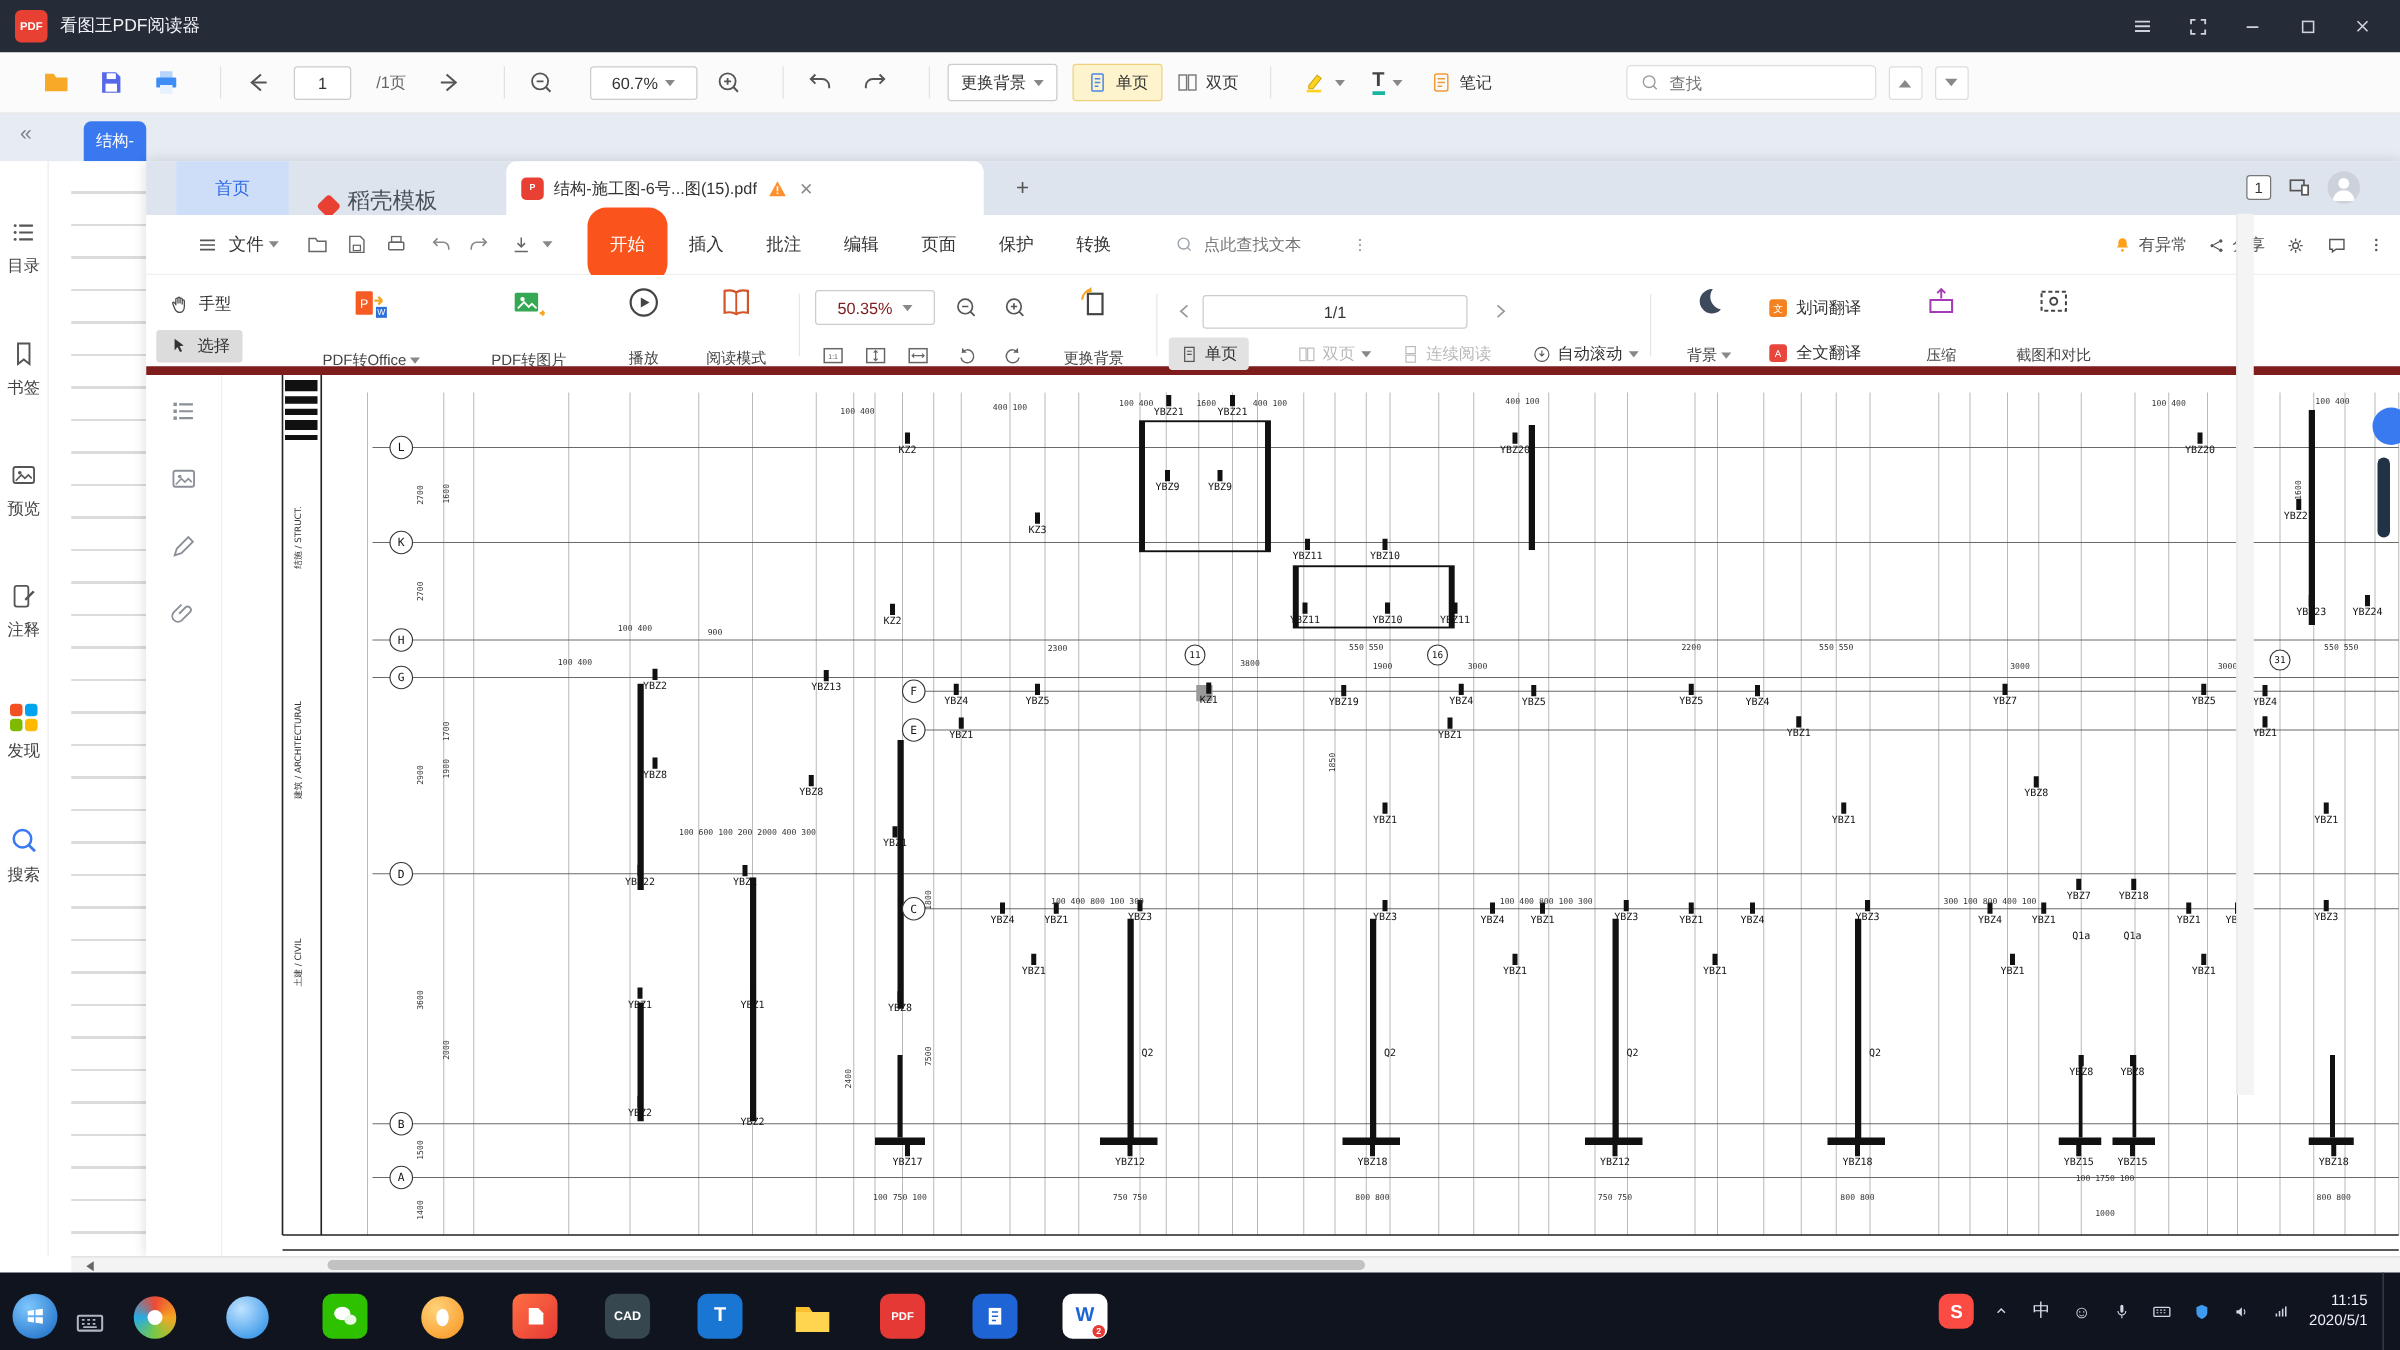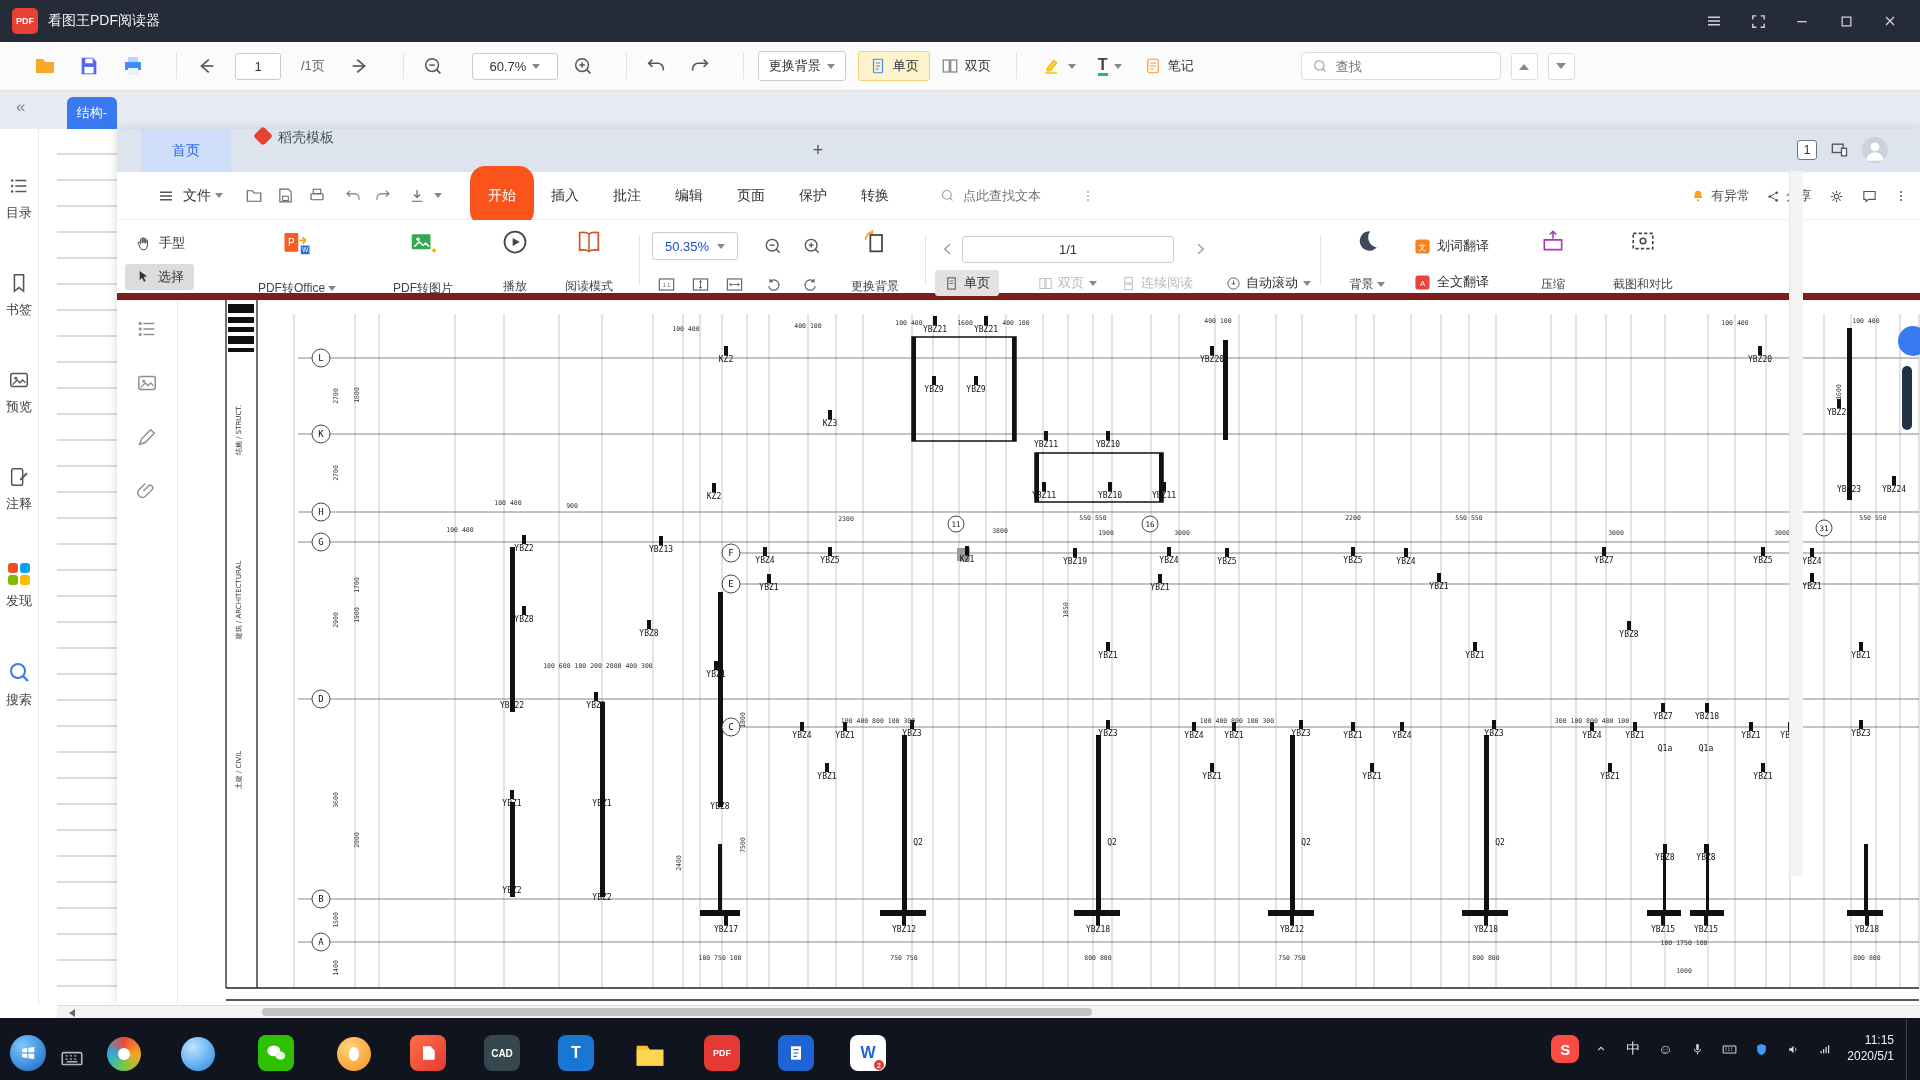--- a/index.html
+++ b/index.html
@@ -34,21 +34,21 @@
   .collapse{position:absolute;left:16px;top:6px;font-size:17px;color:#7a8291}
   .filetab{position:absolute;left:67px;top:6px;width:50px;height:32px;background:#3a78f0;color:#fff;font-size:13px;border-radius:6px 6px 0 0;display:flex;align-items:center;justify-content:center}
   
   .osb{position:absolute;left:0;top:129px;width:39px;height:876px;background:#fff;border-right:1px solid #ececec;display:flex;flex-direction:column;align-items:center;padding-top:46px;gap:50px}
   .osb-it{display:flex;flex-direction:column;align-items:center;gap:7px;font-size:13px;color:#444}
   .linestrip{position:absolute;left:57px;top:129px;width:60px;height:876px;background:repeating-linear-gradient(180deg,#fff 0 24px,#dcdcdc 24px 26px)}
   
   .inner{position:absolute;left:117px;top:129px;width:1803px;height:876px;background:#fff;box-shadow:0 0 10px rgba(0,0,0,.15)}
   .itabs{position:absolute;left:0;top:0;width:1803px;height:43px;background:#dde4ee}
   .itab-home{position:absolute;left:24px;top:0;width:90px;height:43px;background:#cfdef8;color:#2e68e8;font-size:14px;display:flex;align-items:center;justify-content:center}
-  .itab-tpl{position:absolute;left:121px;top:0;height:43px;display:flex;align-items:flex-start;gap:8px;font-size:14px;color:#49505a;padding:0 18px}
+  .itab-tpl{position:absolute;left:121px;top:0;height:43px;display:flex;align-items:flex-end;gap:8px;font-size:18px;color:#49505a;padding:0 18px}
   .tpl-logo{width:14px;height:14px;background:#e84033;transform:rotate(45deg);border-radius:3px}
   .itab-doc{position:absolute;left:288px;top:0;width:382px;height:43px;background:#fff;border-radius:8px 8px 0 0;display:flex;align-items:center;padding:0 12px;gap:8px;font-size:13px;color:#333}
   .pdfchip{width:18px;height:18px;background:#e84033;border-radius:4px;color:#fff;font-size:7px;font-weight:bold;display:flex;align-items:center;justify-content:center}
   .doc-title{max-width:250px;white-space:nowrap;overflow:hidden;text-overflow:ellipsis}
   .itab-add{position:absolute;left:688px;top:8px;width:26px;height:26px;font-size:18px;color:#555;display:flex;align-items:center;justify-content:center}
   .badge1{position:absolute;left:1680px;top:11px;width:20px;height:20px;border:1px solid #777;border-radius:3px;background:#fff;font-size:12px;color:#333;display:flex;align-items:center;justify-content:center}
   .avatar{position:absolute;left:1745px;top:8px;width:26px;height:26px;border-radius:50%;background:#cdd2da;overflow:hidden}
   
   .imenu{position:absolute;left:0;top:43px;width:1803px;height:48px;background:#fff;border-bottom:1px solid #efefef;display:flex;align-items:center;padding-left:40px;font-size:14px;color:#333}
   .mi{margin:0 17px;white-space:nowrap}
@@ -56,21 +56,21 @@
   .msearch{margin-left:34px;display:flex;align-items:center;gap:8px;color:#9aa2ad}
   .msearch input{border:0;outline:0;font-size:13px;width:110px;color:#555;background:transparent}
   .mright{position:absolute;right:12px;top:0;height:48px;display:flex;align-items:center;gap:16px;font-size:13px;color:#555}
   
   .ribbon{position:absolute;left:0;top:91px;width:1803px;height:80px;background:#fff;border-bottom:7px solid #7f1d1d}
   .rsm{position:absolute;display:flex;align-items:center;gap:7px;font-size:13px;color:#333;padding:4px 10px;border-radius:3px}
   .rsm.sel{background:#dcdcdc}
   .rbig{position:absolute;top:8px;display:flex;flex-direction:column;align-items:center;font-size:12px;color:#444}
   .rbig .lab{margin-top:22px;display:flex;align-items:center;gap:3px;white-space:nowrap}
   .vsep{position:absolute;top:15px;width:1px;height:50px;background:#e7e7e7}
-  .zbox2{position:absolute;left:535px;top:12px;width:86px;height:28px;border:1px solid #ccc;border-radius:3px;background:#fff;display:flex;align-items:center;justify-content:center;gap:8px;font-size:13px;color:#1d4ed8}
+  .zbox2{position:absolute;left:535px;top:12px;width:96px;height:28px;border:1px solid #ccc;border-radius:3px;background:#fff;display:flex;align-items:center;justify-content:center;gap:8px;font-size:13px;color:#7f1d1d}
   .rtool{position:absolute;width:22px;height:22px;display:flex;align-items:center;justify-content:center}
   .pginput{position:absolute;left:845px;top:16px;width:212px;height:27px;border:1px solid #ccc;border-radius:3px;text-align:center;font-size:13px;color:#333}
   .rtab{position:absolute;display:flex;align-items:center;gap:5px;font-size:13px;color:#333;padding:4px 9px;border-radius:3px;white-space:nowrap}
   .rtab.sel{background:#e2e2e2}
   .rtab.dis{color:#b9b9b9}
   .transrow{position:absolute;display:flex;align-items:center;gap:6px;font-size:13px;color:#333;white-space:nowrap}
   
   .isb{position:absolute;left:0;top:171px;width:61px;height:705px;background:#fff;border-right:1px solid #ebebeb;display:flex;flex-direction:column;align-items:center;padding-top:18px;gap:32px}
   .canvas{position:absolute;left:61px;top:171px;width:1742px;height:705px;background:#fff;overflow:hidden}
   .vscroll{position:absolute;left:1789px;top:171px;width:14px;height:705px;background:#f4f4f4;border-left:1px solid #e8e8e8}
@@ -311,20 +311,32 @@
 </div>
 <div class="linestrip"></div>
 
 <div class="inner">
 
   <div class="itabs">
     <div class="itab-home">首页</div>
     <div class="itab-tpl">
       <span class="tpl-logo"></span>
       <span>稻壳模板</span>
+    </div>
+    <div class="itab-doc">
+      <span class="pdfchip">P</span>
+      <span class="doc-title">结构-施工图-6号...图(15).pdf</span>
+      <svg width="16" height="16" viewBox="0 0 24 24">
+          <path d="M12 3l10 18H2z" fill="#ff8f2b"></path>
+          <rect x="11" y="9" width="2" height="6" fill="#fff"></rect>
+          <rect x="11" y="16.5" width="2" height="2" fill="#fff"></rect>
+        </svg>
+      <svg width="14" height="14" viewBox="0 0 24 24">
+          <path d="M6 6l12 12M18 6L6 18" stroke="#888" stroke-width="2"></path>
+        </svg>
     </div>
     <div class="itab-add">+</div>
     <div class="badge1">1</div>
     <div class="ab" style="left:1712px;top:11px">
         <svg width="20" height="20" viewBox="0 0 24 24">
           <rect x="4" y="5" width="13" height="10" fill="none" stroke="#555" stroke-width="1.6"></rect>
           <rect x="15" y="10" width="6" height="9" fill="#fff" stroke="#555" stroke-width="1.6"></rect>
         </svg>
       </div>
     <div class="avatar">

